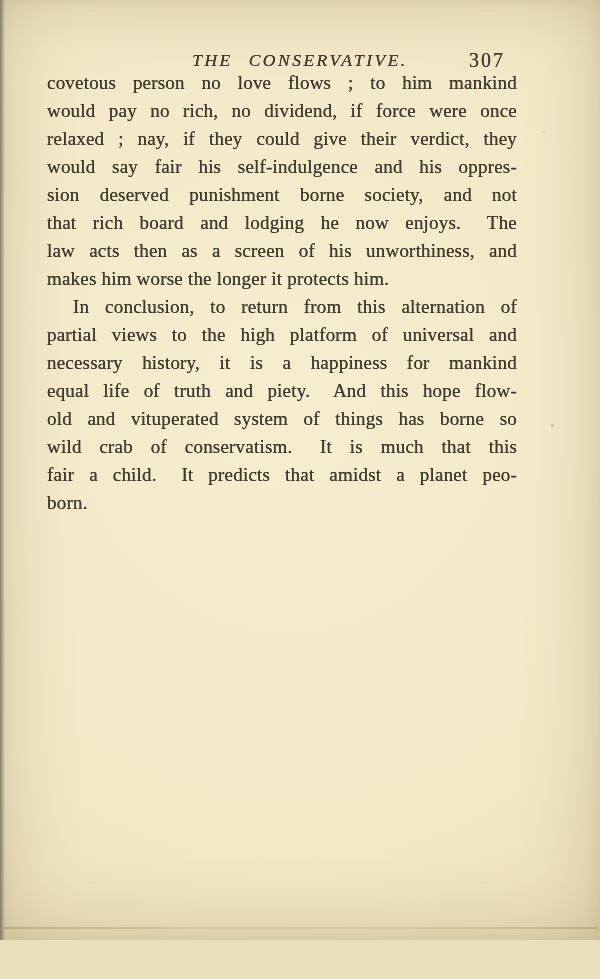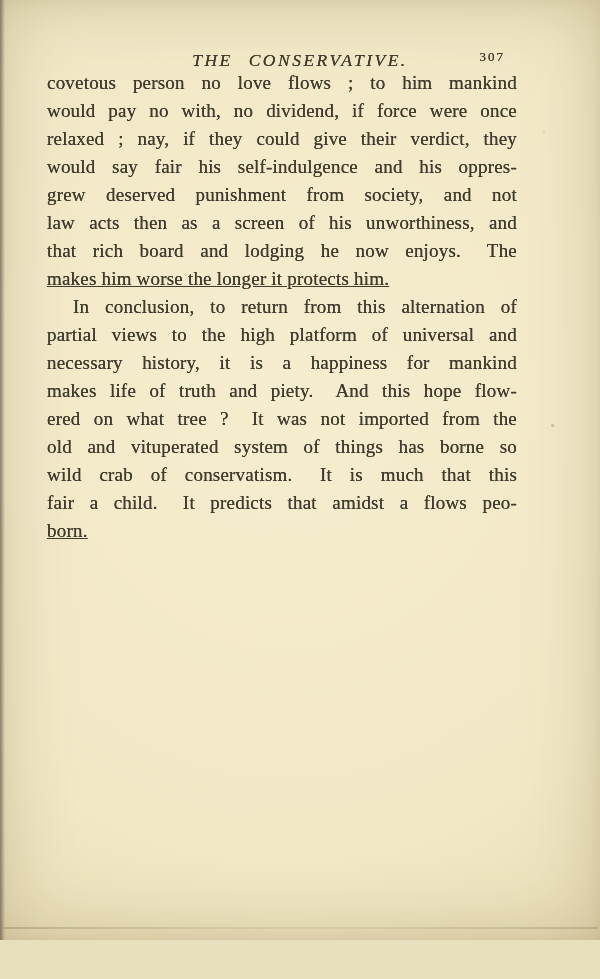--- a/index.html
+++ b/index.html
@@ -51,41 +51,40 @@
     font-style:italic;
     font-size:17.5px;
     letter-spacing:2.5px;
     word-spacing:9px;
     text-shadow:0 0 0.5px currentColor;
   }
   .page-number{
     position:absolute;
     right:95px;top:-1px;
     font-style:normal;
-    font-size:13px;
+    font-size:20px;
     letter-spacing:2px;
     text-shadow:0 0 0.5px currentColor;
   }
   .page-body{
     position:absolute;
     left:47px;top:69px;width:470px;
     font-size:19px;
     line-height:28px;
     text-shadow:0 0 0.45px currentColor;
   }
   .line{
     height:28px;
     overflow:hidden;
     text-align:justify;
     text-align-last:justify;
     letter-spacing:0.2px;
   }
   .line.last{
     text-align-last:left;
-    text-decoration:underline;
   }
   .line.indent{
     text-indent:26px;
   }
   
   .speck{
     position:absolute;border-radius:50%;
     background:rgba(120,105,70,0.35);
     pointer-events:none;
   }
@@ -97,34 +96,33 @@
 
 <div class="page">
 
   <div class="running-head">
     <span class="head-title">THE CONSERVATIVE.</span>
     <span class="page-number">307</span>
   </div>
 
   <div class="page-body">
       <div class="line">covetous person no love flows ; to him mankind</div>
-      <div class="line">would pay no with, no dividend, if force were once</div>
+      <div class="line">would pay no rich, no dividend, if force were once</div>
       <div class="line">relaxed ; nay, if they could give their verdict, they</div>
       <div class="line">would say fair his self-indulgence and his oppres-</div>
-      <div class="line">grew deserved punishment from society, and not</div>
+      <div class="line">sion deserved punishment borne society, and not</div>
+      <div class="line">that rich board and lodging he now enjoys.  The</div>
       <div class="line">law acts then as a screen of his unworthiness, and</div>
-      <div class="line">that rich board and lodging he now enjoys.  The</div>
       <div class="line last">makes him worse the longer it protects him.</div>
       <div class="line indent">In conclusion, to return from this alternation of</div>
       <div class="line">partial views to the high platform of universal and</div>
       <div class="line">necessary history, it is a happiness for mankind</div>
-      <div class="line">makes life of truth and piety.  And this hope flow-</div>
-      <div class="line">ered on what tree ?  It was not imported from the</div>
+      <div class="line">equal life of truth and piety.  And this hope flow-</div>
       <div class="line">old and vituperated system of things has borne so</div>
       <div class="line">wild crab of conservatism.  It is much that this</div>
-      <div class="line">fair a child.  It predicts that amidst a flows peo-</div>
+      <div class="line">fair a child.  It predicts that amidst a planet peo-</div>
       <div class="line last">born.</div>
     </div>
 
   <div class="speck s1"></div>
   <div class="speck s2"></div>
 
 </div>
 
 </body></html>

